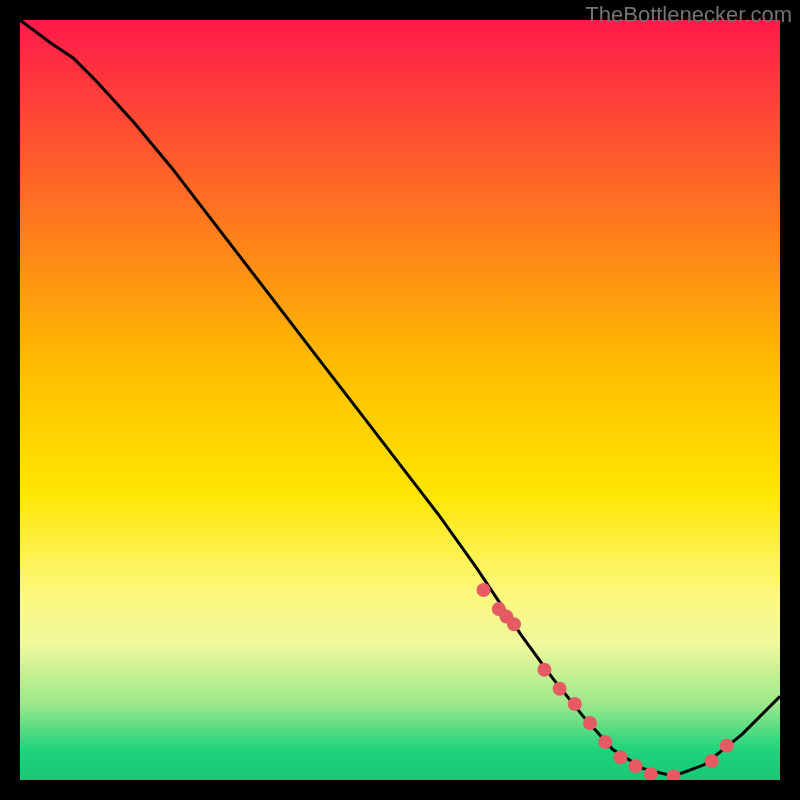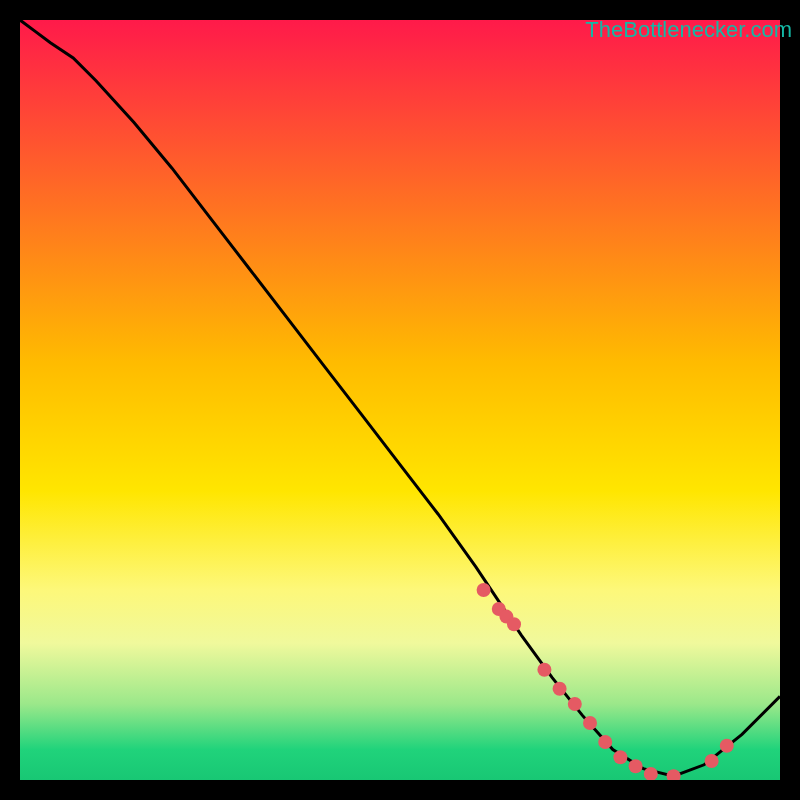--- a/index.html
+++ b/index.html
@@ -8,25 +8,24 @@
     width: 800px;
     height: 800px;
     background: #000;
     position: relative;
     font-family: Arial, sans-serif;
   }
   .watermark {
     position: absolute;
     top: 2px;
     right: 8px;
-    color: #14b8a6;
+    color: #737373;
     font-size: 22px;
     font-weight: 500;
     z-index: 10;
-    margin-top: 15px;
   }
   .frame {
     position: absolute;
     left: 20px;
     top: 20px;
     width: 760px;
     height: 760px;
     background: #000;
   }
   .plot-area {

